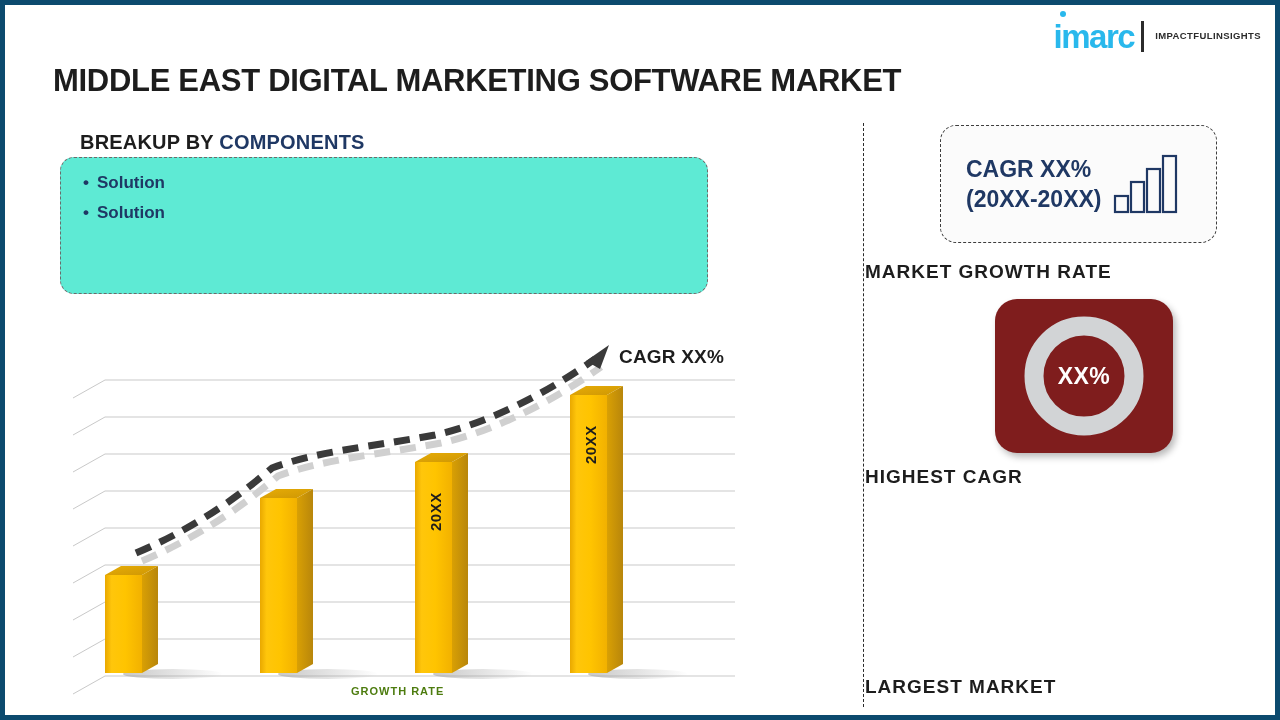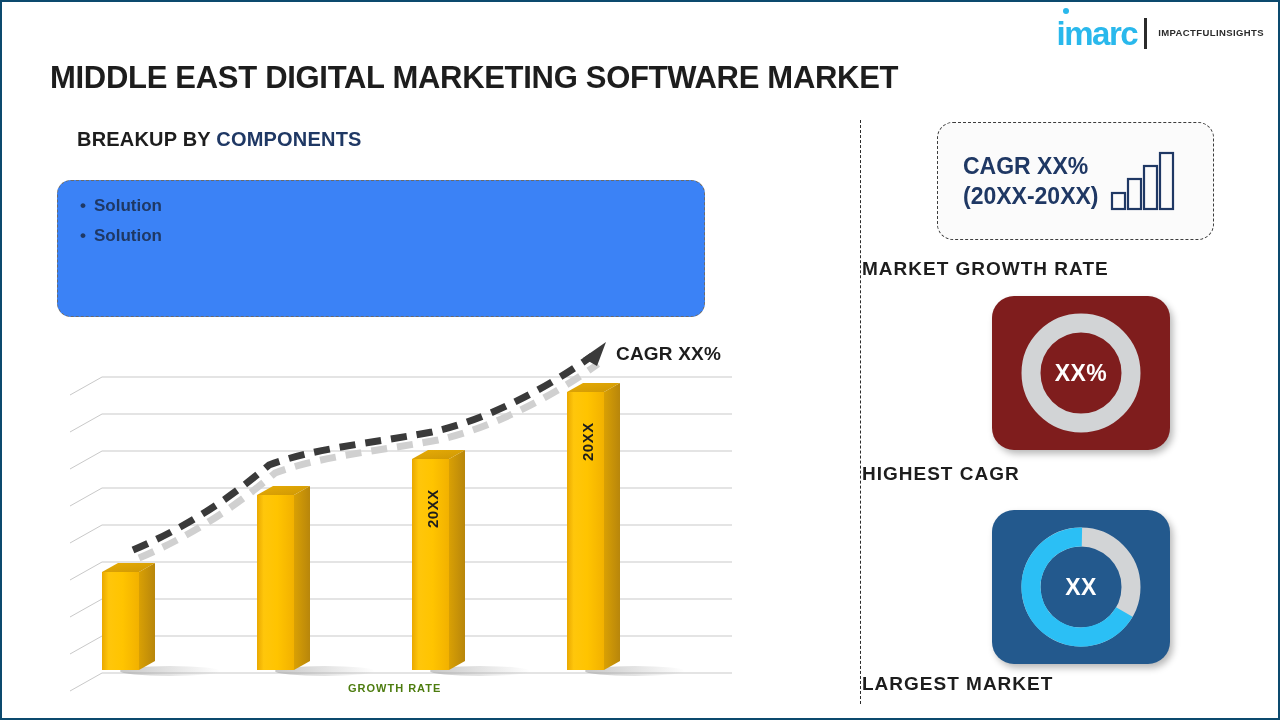--- a/index.html
+++ b/index.html
@@ -5,21 +5,21 @@
   html,body{margin:0;padding:0;}
   body{
     width:1280px;height:720px;
     background:#ffffff;
     font-family:"Liberation Sans", sans-serif;
     overflow:hidden;
     position:relative;
   }
   #page{
     position:absolute;inset:0;
-    border:2px solid #0c4a6e;
+    border:5px solid #0c4a6e;
     box-sizing:border-box;
     background:#fff;
   }
 
   
   #logo{
     position:absolute;top:10px;right:14px;
     display:flex;align-items:center;gap:6px;
     height:42px;
   }
@@ -53,26 +53,26 @@
   
   #breakup-heading{
     position:absolute;left:75px;top:126px;
     font-size:20px;font-weight:bold;color:#1d1d1d;
     letter-spacing:.2px;white-space:nowrap;
   }
   #breakup-heading .accent{color:#1f3864;}
 
   
   #components-box{
-    position:absolute;left:55px;top:178px;
+    position:absolute;left:55px;top:152px;
     width:648px;height:137px;
     border:1.6px dashed #6b6b6b;
     border-radius:14px;
     box-sizing:border-box;
-    background:#3b82f6;
+    background:#5eead4;
   }
   #components-list{
     position:absolute;left:22px;top:10px;
     margin:0;padding:0;list-style:none;
   }
   #components-list li{
     font-size:17px;font-weight:bold;color:#1f3864;
     line-height:30px;white-space:nowrap;
   }
   #components-list li::before{
@@ -285,22 +285,15 @@
     <svg width="178" height="154" viewBox="0 0 178 154">
 
       <circle cx="89" cy="77" r="50" fill="none" stroke="#D2D4D6" stroke-width="19"></circle>
 
       <circle cx="89" cy="77" r="50" fill="none" stroke="#FFC000" stroke-width="19" stroke-dasharray="110 314" transform="rotate(-90 89 77)" style="transform-box:view-box;" stroke-linecap="butt" transform-origin="89 77"></circle>
     </svg>
     <div class="donut-value">XX%</div>
   </div>
   <div class="panel-caption" id="caption-highest" style="left:860px;width:368px;">HIGHEST CAGR</div>
 
-  <div class="tile" id="tile-largest" style="background:#23598D;">
-    <svg width="178" height="154" viewBox="0 0 178 154">
-      <circle cx="89" cy="77" r="50" fill="none" stroke="#D2D4D6" stroke-width="19"></circle>
-      <circle cx="89" cy="77" r="50" fill="none" stroke="#2BBFF5" stroke-width="19" stroke-dasharray="210 314" transform="rotate(30 89 77)" stroke-linecap="butt"></circle>
-    </svg>
-    <div class="donut-value">XX</div>
-  </div>
   <div class="panel-caption" id="caption-largest" style="left:860px;width:420px;">LARGEST MARKET</div>
 
 </div>
 
 </body></html>

